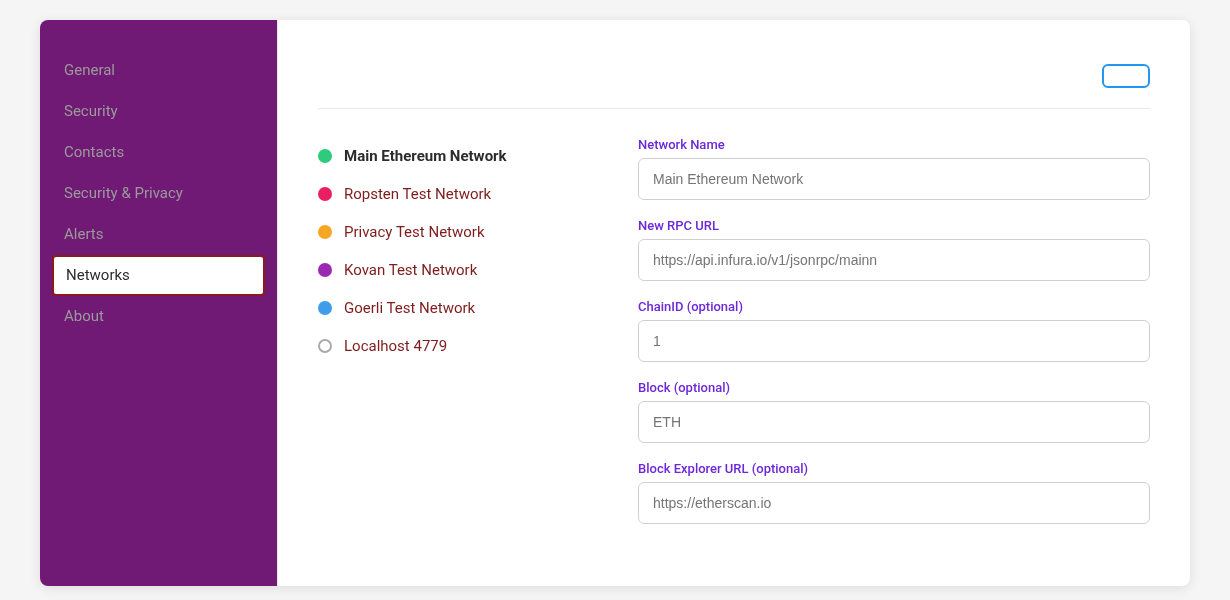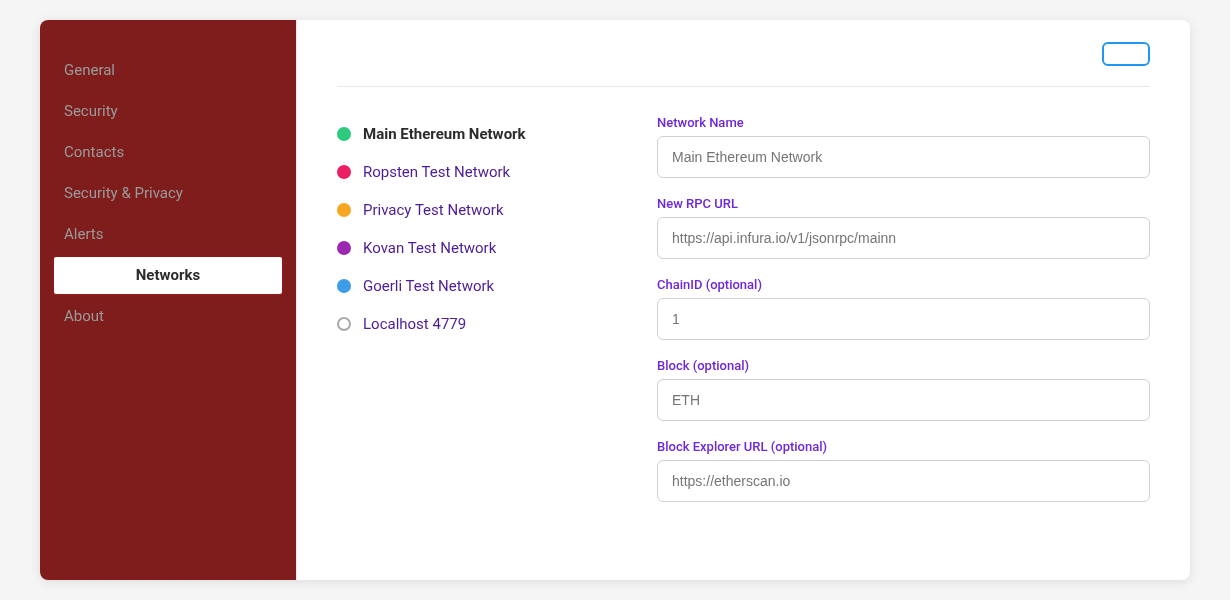--- a/index.html
+++ b/index.html
@@ -22,49 +22,48 @@
       background: #fff;
       width: 1150px;
       min-height: 560px;
       border-radius: 8px;
       box-shadow: 0 2px 12px rgba(0,0,0,0.1);
       display: flex;
       overflow: hidden;
     }
 
     .sidebar {
-      width: 257px;
+      width: 238px;
       padding: 30px 0;
       border-right: 1px solid #e8e8e8;
-      background: #7f1d1d;
+      background: #701a75;
       flex-shrink: 0;
     }
 
     .sidebar-item {
       padding: 10px 24px;
       color: #9a9a9a;
       font-size: 15px;
       cursor: pointer;
       line-height: 1.4;
     }
 
     .sidebar-item.active {
       color: #2c2c2c;
-      font-weight: 700;
+      font-weight: 400;
       border: 2px solid #8b1a1a;
       border-radius: 4px;
       margin: 0 12px;
       padding: 8px 12px;
       background: #fff;
-      text-align: center;
     }
 
     .main-content {
       flex: 1;
-      padding: 22px 40px;
+      padding: 44px 40px;
       overflow-y: auto;
     }
 
     .header-row {
       display: flex;
       align-items: center;
       justify-content: space-between;
       margin-bottom: 20px;
     }
 
@@ -101,21 +100,21 @@
       flex-shrink: 0;
     }
 
     .network-item {
       display: flex;
       align-items: center;
       gap: 12px;
       padding: 10px 0;
       cursor: pointer;
       font-size: 15px;
-      color: #4c1d95;
+      color: #7f1d1d;
     }
 
     .network-item.selected {
       font-weight: 700;
       color: #2c2c2c;
     }
 
     .dot {
       width: 14px;
       height: 14px;

